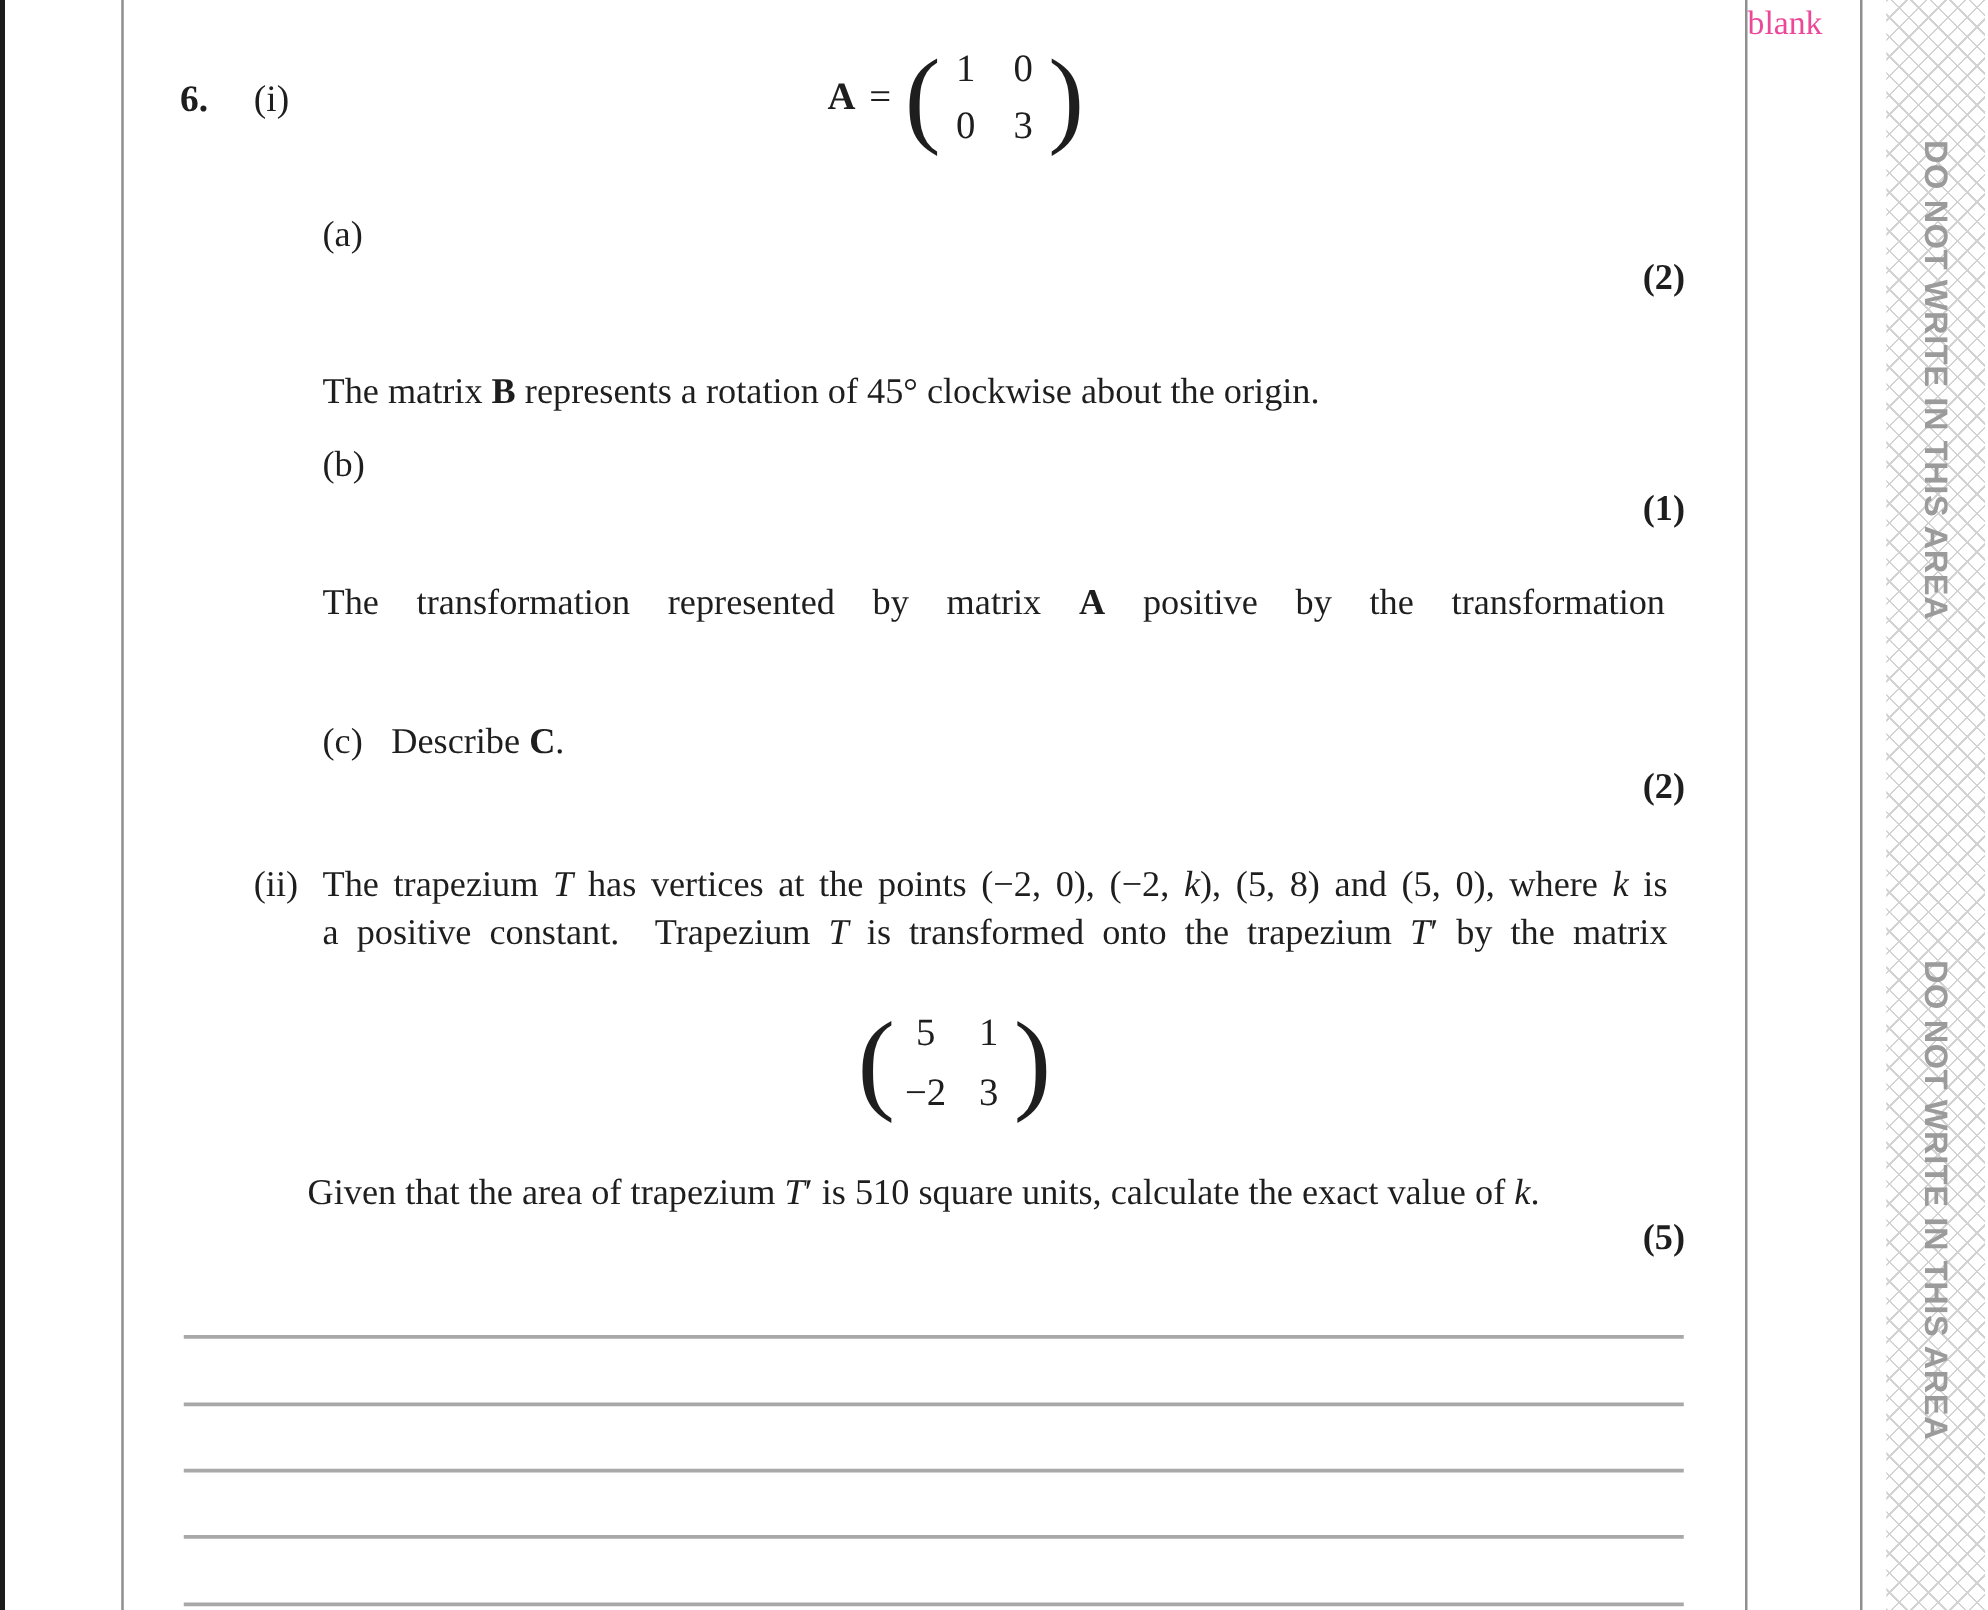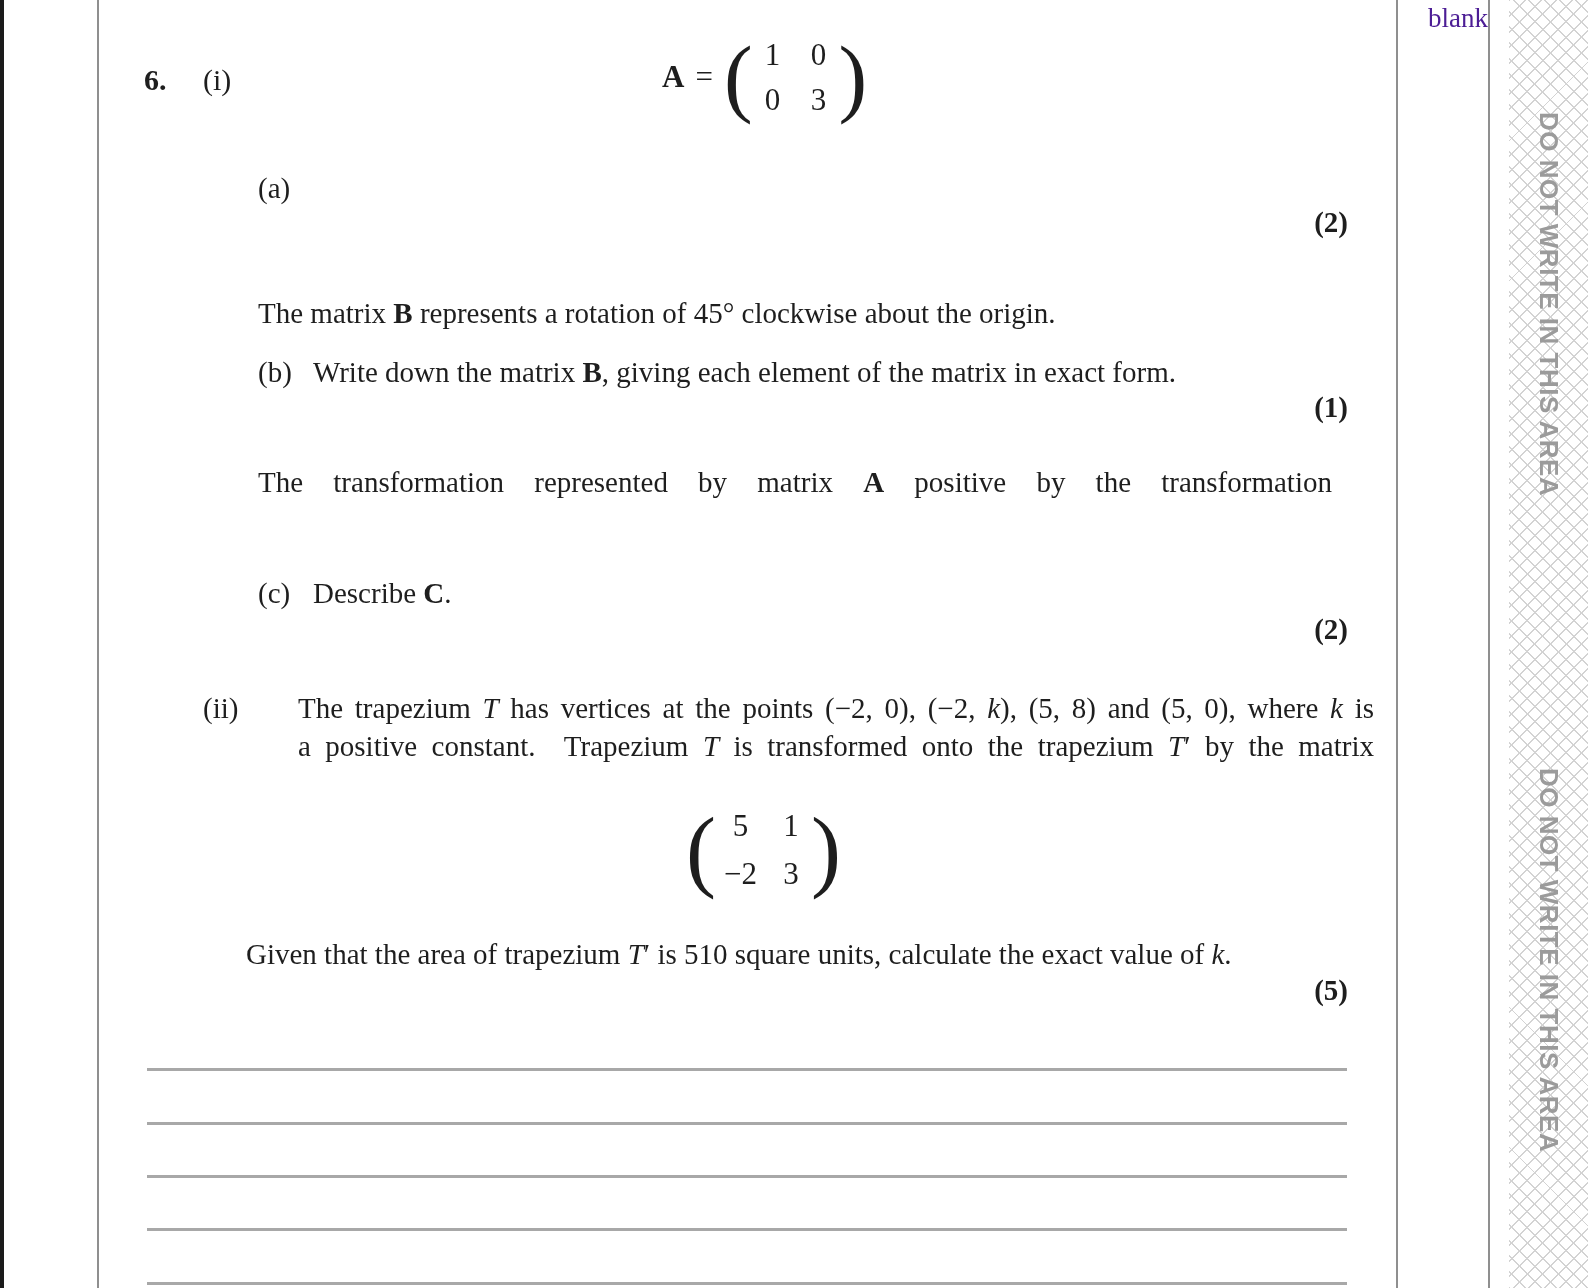--- a/index.html
+++ b/index.html
@@ -15,21 +15,21 @@
   .i { font-style:italic; }
   .page { position:absolute; left:0; top:0; width:1590px; height:1288px; background:#fff; }
 
   
   .edge-left { position:absolute; left:0; top:0; width:4px; height:100%; background:#1b1b1b; }
   .vline { position:absolute; top:0; width:2px; height:100%; background:#8f8f8f; }
   .v1 { left:97px; }
   .v2 { left:1396px; }
   .v3 { left:1488px; }
 
-  .blank-label { position:absolute; left:1398px; top:3px; width:90px; text-align:right; font-size:27px; color:#4c1d95; }
+  .blank-label { position:absolute; left:1398px; top:3px; width:90px; text-align:left; font-size:27px; color:#ec4899; }
 
   
   .hatch-band {
     position:absolute; left:1509px; top:0; width:79px; height:100%;
     background-color:#fff;
     background-image:
       repeating-linear-gradient(45deg,  #d3d3d3 0 1.4px, transparent 1.4px 11px),
       repeating-linear-gradient(135deg, #d3d3d3 0 1.4px, transparent 1.4px 11px);
   }
   .vtext {
@@ -63,21 +63,21 @@
   .part-row { position:absolute; left:258px; width:1080px; display:flex; }
   .part-label { width:55px; flex:none; }
   .row-a { top:170px; }
   .intro-b { position:absolute; left:258px; top:295px; width:1080px; }
   .row-b { top:354px; }
   .jpara { position:absolute; left:258px; top:464px; width:1074px; }
   .jline { text-align:justify; text-align-last:justify; white-space:nowrap; }
   .row-c { top:575px; }
   .ii-block { position:absolute; left:203px; top:690px; width:1131px; display:flex; }
   .ii-label { width:55px; flex:none; }
-  .ii-text { width:1076px; flex:none;margin-left:40px; }
+  .ii-text { width:1076px; flex:none; }
   .given { position:absolute; left:203px; top:936px; width:1135px;margin-left:43px; }
 
   .marks { position:absolute; right:242px; font-size:29px; font-weight:bold; }
   .mk-a { top:206px; }
   .mk-b { top:391px; }
   .mk-c { top:613px; }
   .mk-k { top:974px; }
 
   
   .answer-line { position:absolute; left:147px; width:1200px; height:3px; background:#a8a8a8; }
@@ -118,21 +118,20 @@
 
   <div class="part-row row-a bodytext">
     <span class="part-label">(a)</span>
   </div>
   <div class="marks mk-a">(2)</div>
 
   <div class="intro-b bodytext"><span>The matrix </span><span class="b">B</span><span> represents a rotation of 45° clockwise about the origin.</span></div>
 
   <div class="part-row row-b bodytext">
     <span class="part-label">(b)</span>
-    <span><span>Write down the matrix </span><span class="b">B</span><span>, giving each element of the matrix in exact form.</span></span>
   </div>
   <div class="marks mk-b">(1)</div>
 
   <div class="jpara bodytext">
     <div class="jline"><span>The transformation represented by matrix </span><span class="b">A</span><span> positive by the transformation</span></div>
   </div>
 
   <div class="part-row row-c bodytext">
     <span class="part-label">(c)</span>
     <span><span>Describe </span><span class="b">C</span><span>.</span></span>

